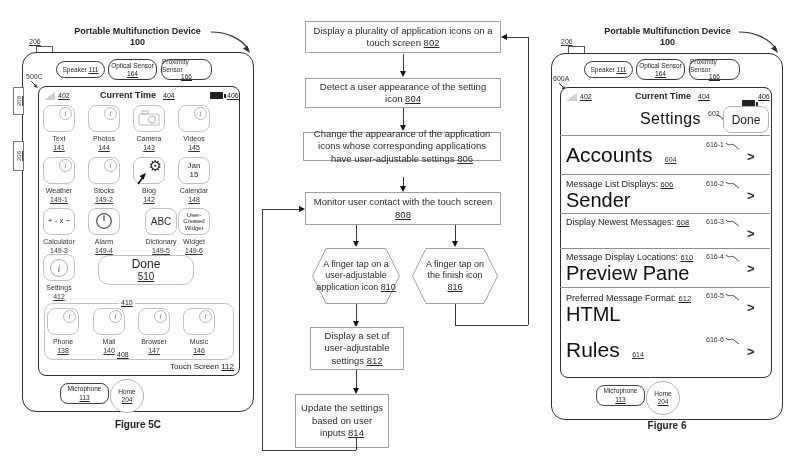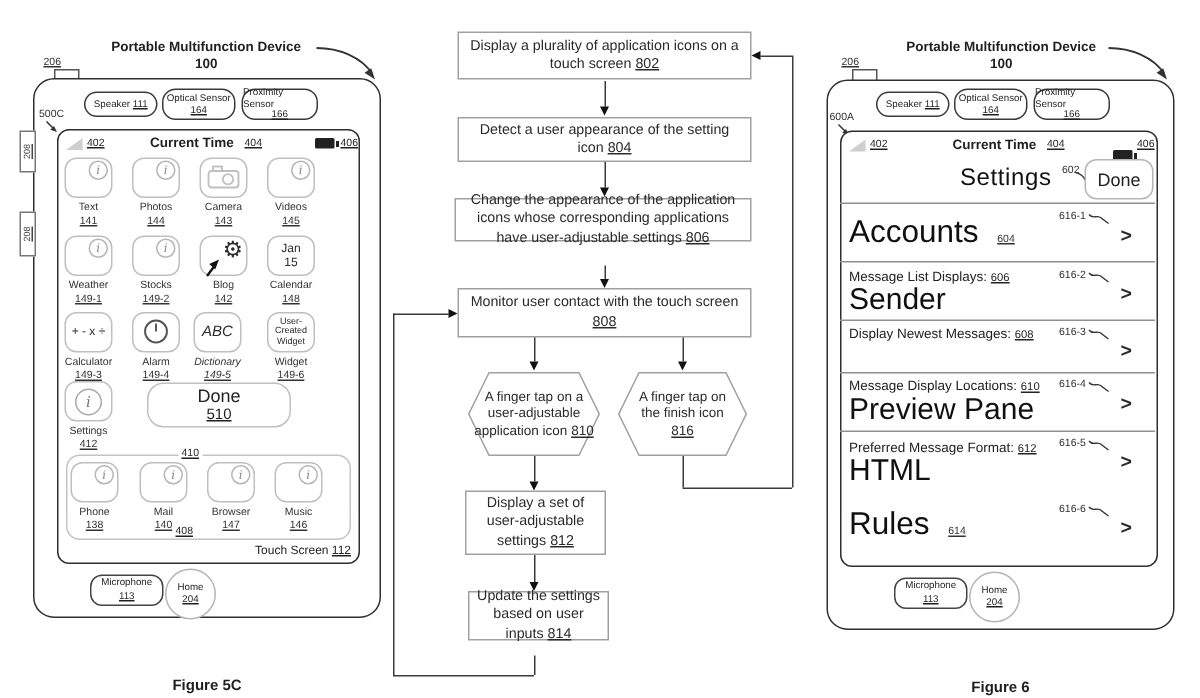--- a/index.html
+++ b/index.html
@@ -52,21 +52,21 @@
            text-align:center;font-size:9px;line-height:1.25;color:#2b2b2b;}
   
   .divider{height:1px;background:#8f8f8f;}
   .rowlabel{font-size:9px;color:#222;}
   .bigval{font-size:20px;color:#101010;}
   .bigtitle{font-size:21px;color:#101010;}
   .chev{font-size:13px;font-weight:bold;color:#2b2b2b;}
   .ref616{font-size:7px;color:#333;display:flex;align-items:flex-start;}
   .settitle{font-size:16px;letter-spacing:0.4px;color:#111;}
   .done6{border:1.3px solid #b5b5b5;border-radius:8px;background:#fff;display:flex;align-items:center;justify-content:center;font-size:12px;color:#222;}
-  .caption{font-size:10px;font-weight:bold;text-align:center;margin-top:33px;}
+  .caption{font-size:10px;font-weight:bold;text-align:center;}
   .mic{border:1.1px solid #444;border-radius:8px;font-size:6.5px;line-height:1.25;text-align:center;
        display:flex;flex-direction:column;justify-content:center;background:#fff;}
   .homebtn{border:1.2px solid #b5b5b5;border-radius:50%;font-size:6.5px;line-height:1.3;text-align:center;
        display:flex;flex-direction:column;justify-content:center;background:#fff;}
   .tstxt{font-size:8px;color:#222;text-align:right;}
 </style>
 </head>
 <body>
 
 <div class="stage">
@@ -182,21 +182,21 @@
   </div>
   <div class="abs appcell" style="left:81px;top:208px;">
     <div class="app-rect">
       <svg width="18" height="18" style="margin-top:3px;">
         <circle cx="9" cy="9" r="7.3" fill="none" stroke="#555" stroke-width="1.3"></circle>
         <line x1="9" y1="9" x2="9" y2="3.6" stroke="#555" stroke-width="1.3"></line>
       </svg>
     </div>
     <div class="applabel"><span>Alarm</span><br><span class="num">149-4</span></div>
   </div>
-  <div class="abs appcell" style="left:122px;top:208px;font-style:italic;">
+  <div class="abs appcell" style="left:138px;top:208px;">
     <div class="app-rect">
         <div class="glyphtxt" style="font-size:10px;">ABC</div>
       </div>
     <div class="applabel"><span>Dictionary</span><br><span class="num">149-5</span></div>
   </div>
   <div class="abs appcell" style="left:171px;top:208px;">
     <div class="app-rect">
         <div class="glyphtiny" style="width:26px;margin:0 auto;">User-Created Widget</div>
       </div>
     <div class="applabel"><span>Widget</span><br><span class="num">149-6</span></div>
@@ -302,21 +302,21 @@
 
   <div class="abs vline" style="left:356px;top:304px;height:17px;"></div>
   <div class="abs arr-down" style="left:352.5px;top:321px;"></div>
 
   <div class="abs box" style="left:310px;top:327px;width:94px;height:43px;">
     <span><span>Display a set of user-adjustable settings</span> <span class="num">812</span></span>
   </div>
   <div class="abs vline" style="left:356px;top:370px;height:18px;"></div>
   <div class="abs arr-down" style="left:352.5px;top:388px;"></div>
 
-  <div class="abs box" style="left:312px;top:394px;width:94px;height:33px;">
+  <div class="abs box" style="left:295px;top:394px;width:94px;height:54px;">
     <span><span>Update the settings based on user inputs</span> <span class="num">814</span></span>
   </div>
 
   <div class="abs vline" style="left:356px;top:437px;height:13px;"></div>
   <div class="abs hline" style="left:262px;top:450px;width:94px;"></div>
   <div class="abs vline" style="left:262px;top:209px;height:241px;"></div>
   <div class="abs hline" style="left:262px;top:209px;width:37px;"></div>
   <div class="abs arr-right" style="left:299px;top:205.5px;"></div>
 
   <div class="abs vline" style="left:455px;top:304px;height:21px;"></div>

